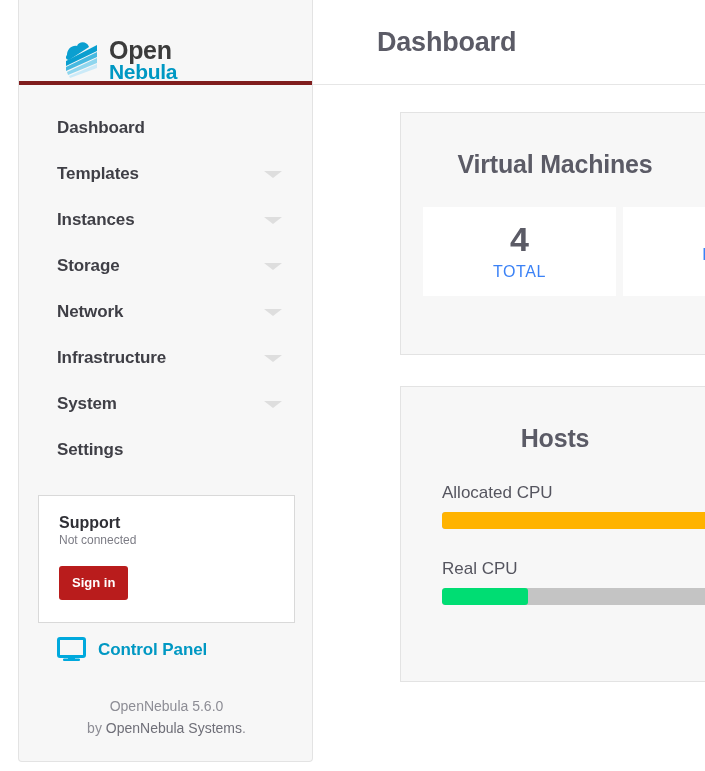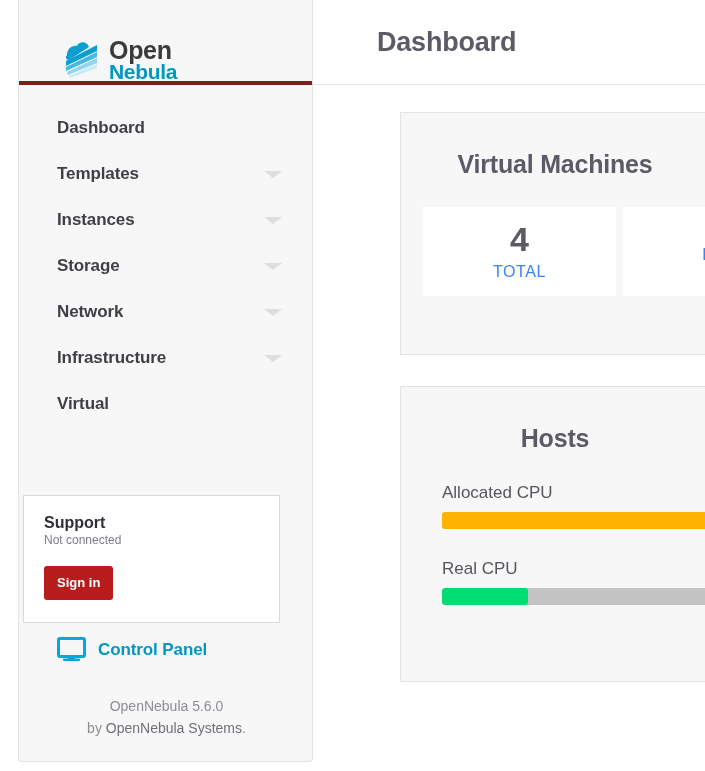--- a/index.html
+++ b/index.html
@@ -100,21 +100,21 @@
     width: 0;
     height: 0;
     border-left: 9px solid transparent;
     border-right: 9px solid transparent;
     border-top: 7px solid #dedede;
   }
 
   
   #support-box {
     position: absolute;
-    left: 4px;
+    left: 19px;
     top: 495px;
     width: 257px;
     height: 128px;
     background: #ffffff;
     border: 1px solid #d9d9d9;
     padding: 18px 20px 0 20px;
   }
   #support-title {
     font-size: 16px;
     font-weight: bold;
@@ -318,23 +318,27 @@
       <div class="nav-item">
         <span class="nav-label">Network</span>
         <span class="nav-chevron"></span>
       </div>
 
       <div class="nav-item">
         <span class="nav-label">Infrastructure</span>
         <span class="nav-chevron"></span>
       </div>
 
-
-      <div class="nav-item">
-        <span class="nav-label">Virtual</span>
+      <div class="nav-item">
+        <span class="nav-label">System</span>
+        <span class="nav-chevron"></span>
+      </div>
+
+      <div class="nav-item">
+        <span class="nav-label">Settings</span>
       </div>
 
     </div>
 
     <div id="support-box">
       <div id="support-title">Support</div>
       <div id="support-status">Not connected</div>
       <button id="signin-button">Sign in</button>
     </div>
 

